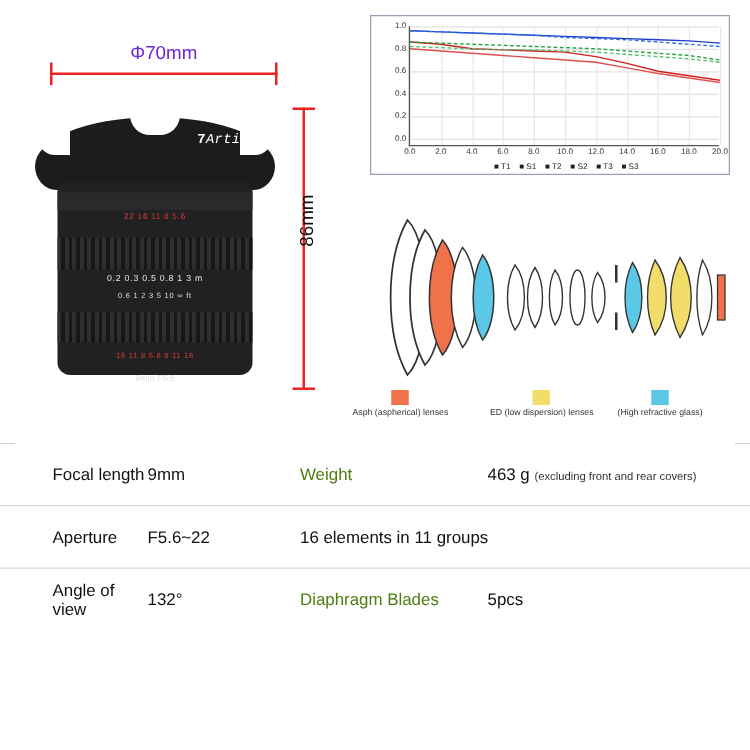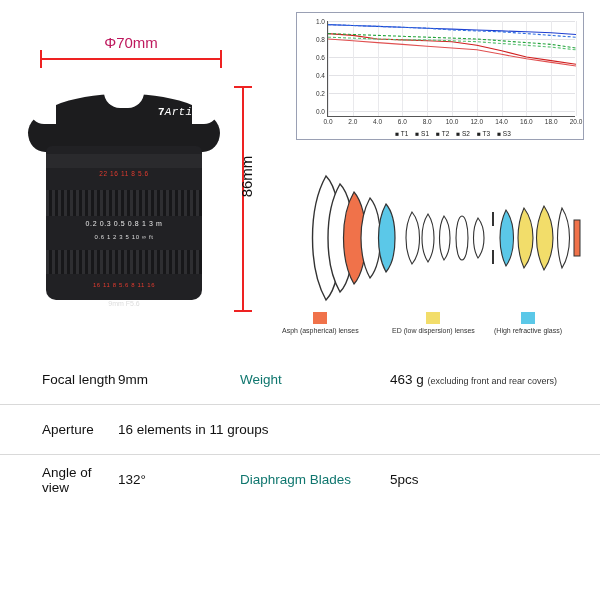--- a/index.html
+++ b/index.html
@@ -16,21 +16,21 @@
     width:600px;height:355px;
     background:#ffffff;
   }
 
   
   .dim-top{
     position:absolute;left:40px;top:38px;width:182px;height:22px;
   }
   .dim-top .label{
     position:absolute;left:0;top:-4px;width:182px;text-align:center;
-    font-size:15px;color:#be185d;
+    font-size:15px;color:#6d28d9;
   }
   .dim-top .line{
     position:absolute;left:0;top:20px;width:182px;height:2px;background:#ee2222;
   }
   .dim-top .cap-l,.dim-top .cap-r{
     position:absolute;top:12px;width:2px;height:18px;background:#ee2222;
   }
   .dim-top .cap-l{left:0;}
   .dim-top .cap-r{left:180px;}
 
@@ -153,21 +153,21 @@
   }
   .spec-rows{padding:0 0 0 0;}
   .row{
     display:flex;align-items:center;height:49px;
     border-bottom:1px solid #d9d9d9;
     font-size:13.5px;
   }
   .row:last-child{border-bottom:none;}
   .c-label{width:118px;padding-left:42px;box-sizing:border-box;color:#111;}
   .c-val{width:122px;color:#111;}
-  .c-label2{width:150px;color:#0f766e;}
+  .c-label2{width:150px;color:#4d7c0f;}
   .c-val2{flex:1;color:#111;}
   .small{font-size:9px;color:#333;}
   .rail-l,.rail-r{
     position:absolute;top:355px;width:12px;height:46px;background:#000;
   }
   .rail-l{left:0;}
   .rail-r{right:0;}
 </style>
 </head>
 <body>
@@ -311,20 +311,21 @@
 <div class="spec">
   <div class="spec-rows" id="spec-rows">
       <div class="row">
         <div class="c-label">Focal length</div>
         <div class="c-val">9mm</div>
         <div class="c-label2">Weight</div>
         <div class="c-val2">463 g <span class="small">(excluding front and rear covers)</span></div>
       </div>
       <div class="row">
         <div class="c-label">Aperture</div>
+        <div class="c-val">F5.6~22</div>
         <div class="c-val2">16 elements in 11 groups </div>
       </div>
       <div class="row">
         <div class="c-label">Angle of view</div>
         <div class="c-val">132°</div>
         <div class="c-label2">Diaphragm Blades</div>
         <div class="c-val2">5pcs </div>
       </div>
     </div>
 </div>

